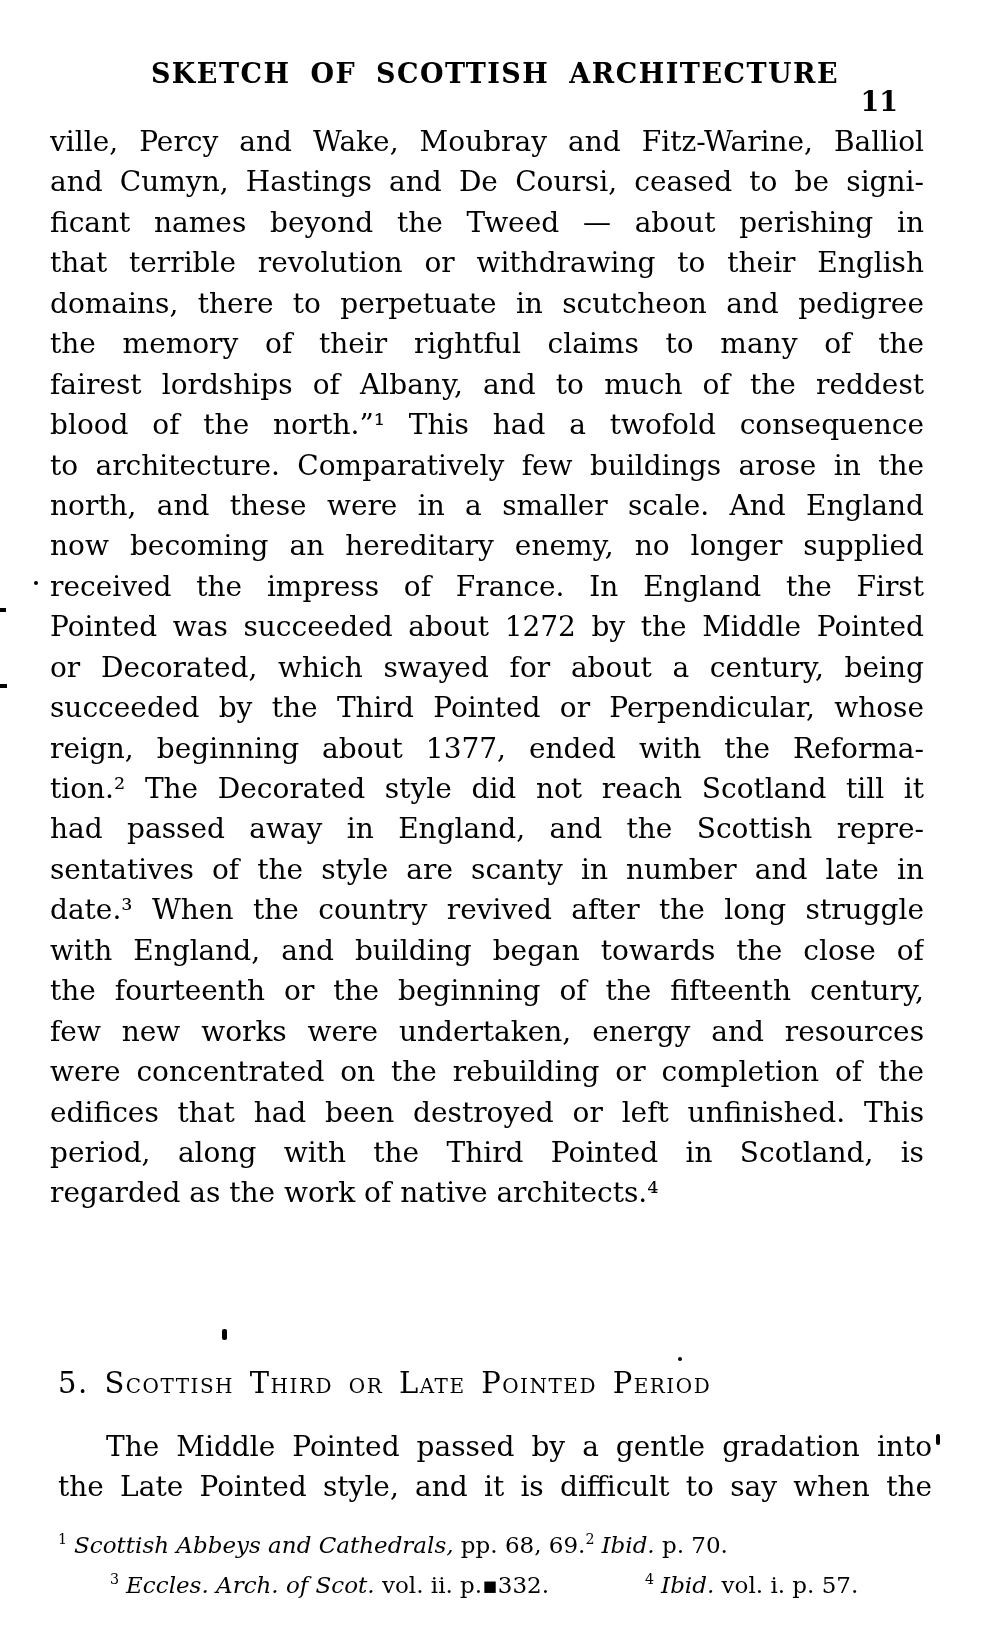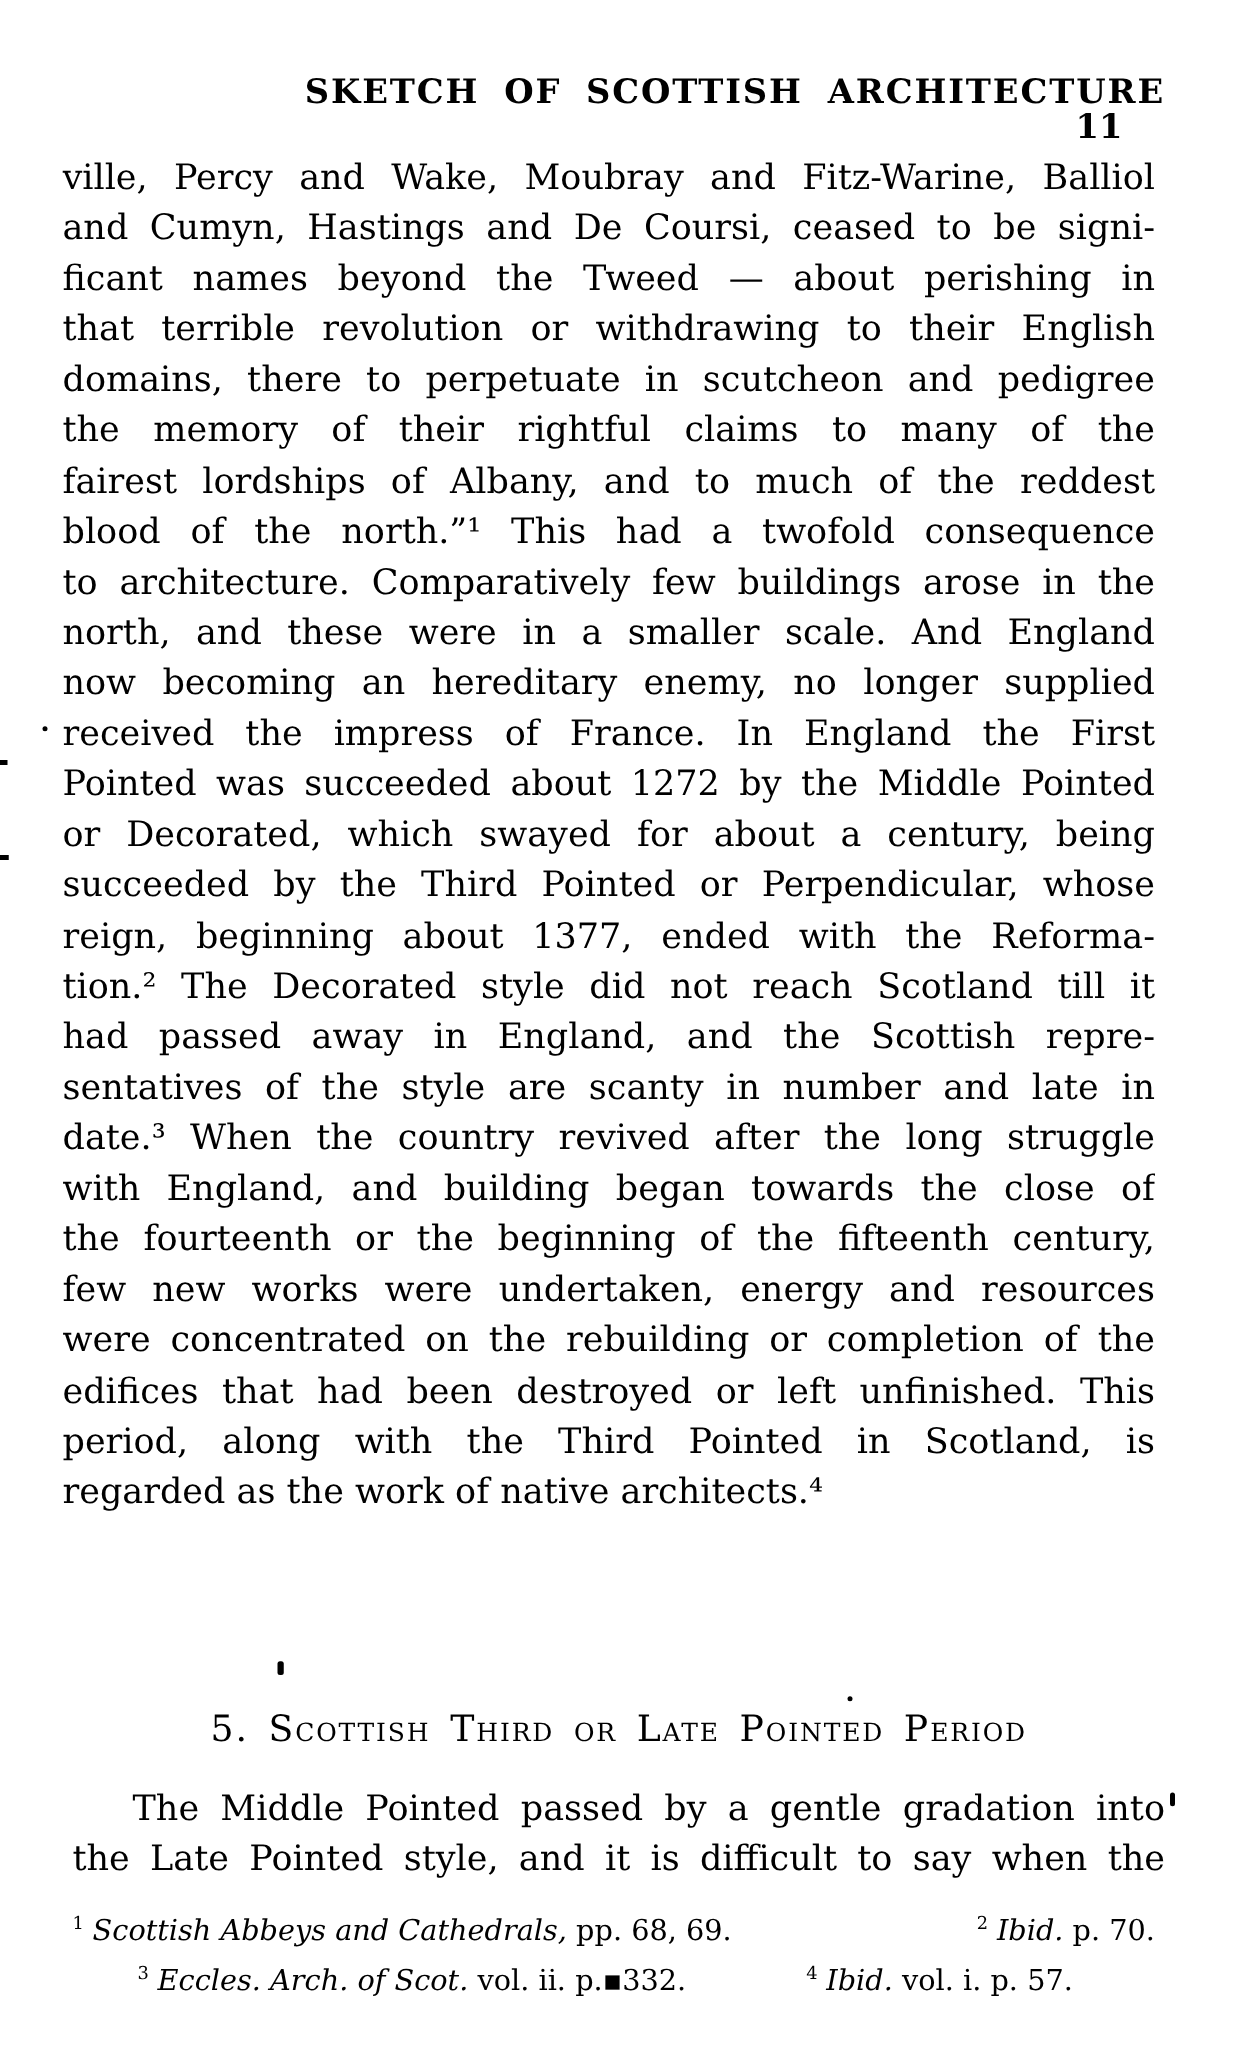--- a/index.html
+++ b/index.html
@@ -12,21 +12,21 @@
     font-family: "DejaVu Serif", "Liberation Serif", serif;
     overflow: hidden;
   }
   
   .running-header {
     position: absolute;
     top: 58px; left: 58px; width: 874px; height: 36px;
   }
   .running-title {
     display: block;
-    text-align: right;
+    text-align: center;
     font-size: 27px;
     font-weight: bold;
     letter-spacing: 1.5px;
     word-spacing: 9px;
     white-space: nowrap;
   }
   .page-number {
     position: absolute;
     top: 0; right: 34px;
     font-size: 27px;
@@ -47,38 +47,38 @@
     text-justify: inter-word;
     overflow: hidden;
     white-space: normal;
   }
   .tline.para-end { text-align-last: left; }
   .tline.indent { text-indent: 48px; }
   
   .section-heading {
     position: absolute;
     left: 58px; top: 1366px; width: 874px;
-    text-align: center;
+    text-align: left;
     font-size: 29px;
     font-variant: small-caps;
     letter-spacing: 1.5px;
     word-spacing: 5px;
   }
   .para2 {
     position: absolute;
     left: 58px; top: 1427px; width: 874px;
   }
   
   .footnotes {
     position: absolute;
     left: 58px; top: 1522px; width: 874px;
     font-size: 23px;
   }
   .fn-line { line-height: 34px; display: flex; }
-  .fn-line-1 { justify-content: space-between; padding-right: 8px; }
+  .fn-line-1 { padding-right: 8px; }
   .fn-line-2 { padding-left: 52px; gap: 44px; }
   .fn-line-2 .fn-right { margin-left: 52px; }
   .fn sup {
     font-size: 0.62em;
     vertical-align: super;
     margin-right: 7px;
     font-style: normal;
   }
   .fn .fn-source { font-style: italic; }
   .fn .fn-detail { font-style: normal; }

